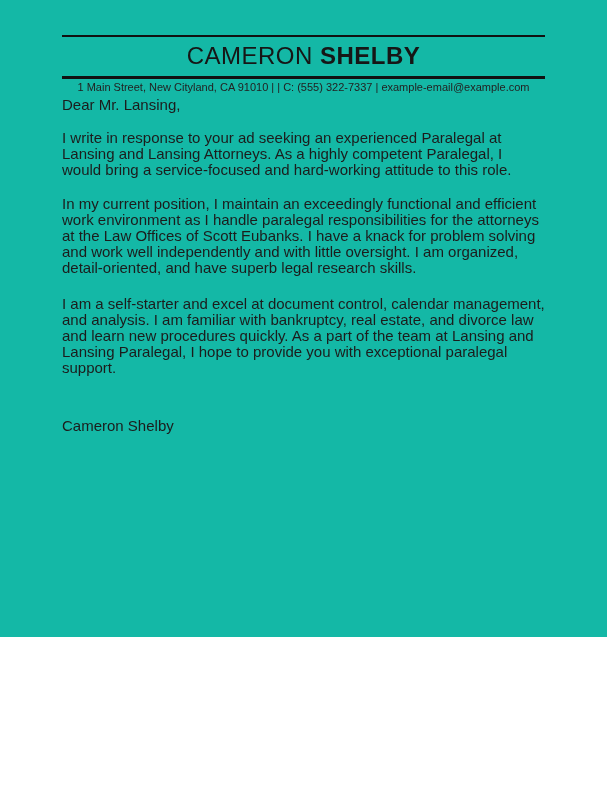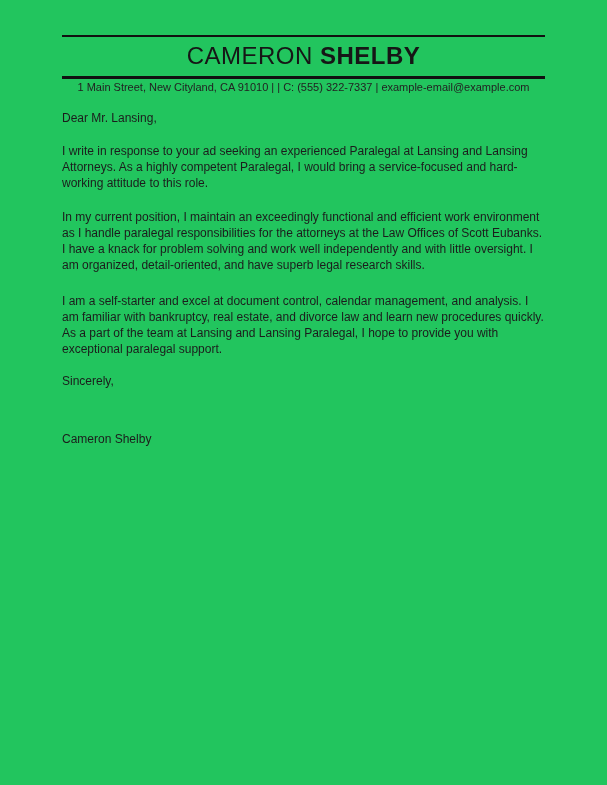--- a/index.html
+++ b/index.html
@@ -4,22 +4,22 @@
 <style>
   * { margin: 0; padding: 0; box-sizing: border-box; }
   html, body { background: #ffffff; }
   body {
     font-family: "Liberation Sans", "DejaVu Sans", sans-serif;
     color: #1c1c1c;
   }
   .page {
     position: relative;
     width: 607px;
-    height: 785px;
-    background: #22c55e;
+    height: 637px;
+    background: #14b8a6;
     overflow: hidden;
   }
   .letter {
     position: absolute;
     top: 35px;
     left: 62px;
     right: 62px;
   }
   .rule-top {
     border-top: 2px solid #111111;
@@ -40,22 +40,22 @@
   .name-first { font-weight: 500; }
   .name-last  { font-weight: 700; }
   .contact-line {
     text-align: center;
     font-size: 11px;
     color: #222222;
     margin-top: 2px;
     white-space: nowrap;
   }
   .body-text {
-    margin-top: 17px;
-    font-size: 12px;
+    margin-top: 4px;
+    font-size: 15px;
     line-height: 16px;
     color: #1c1c1c;
   }
   .salutation { margin-bottom: 17px; }
   .para { margin-bottom: 18px; }
   .para-wide { margin-bottom: 20px; }
   .closing { margin-top: -4px; }
   .signature { margin-top: 42px; }
 </style>
 </head>
@@ -74,19 +74,18 @@
     <div class="body-text">
       <p class="salutation">Dear Mr. Lansing,</p>
 
       <p class="para">I write in response to your ad seeking an experienced Paralegal at Lansing and Lansing Attorneys. As a highly competent Paralegal, I would bring a service-focused and hard-working attitude to this role.</p>
 
       <p class="para-wide">In my current position, I maintain an exceedingly functional and efficient work environment as I handle paralegal responsibilities for the attorneys at the Law Offices of Scott Eubanks. I have a knack for problem solving and work well independently and with little oversight. I am organized, detail-oriented, and have superb legal research skills.</p>
 
       <p class="para-wide">I am a self-starter and excel at document control, calendar management, and analysis. I am familiar with bankruptcy, real estate, and divorce law and learn new procedures quickly. As a part of the team at Lansing and Lansing Paralegal, I hope to provide you with exceptional paralegal support.</p>
 
 
-      <p class="closing">Sincerely,</p>
 
       <p class="signature">Cameron Shelby</p>
     </div>
 
   </div>
 </div>
 
 </body></html>

